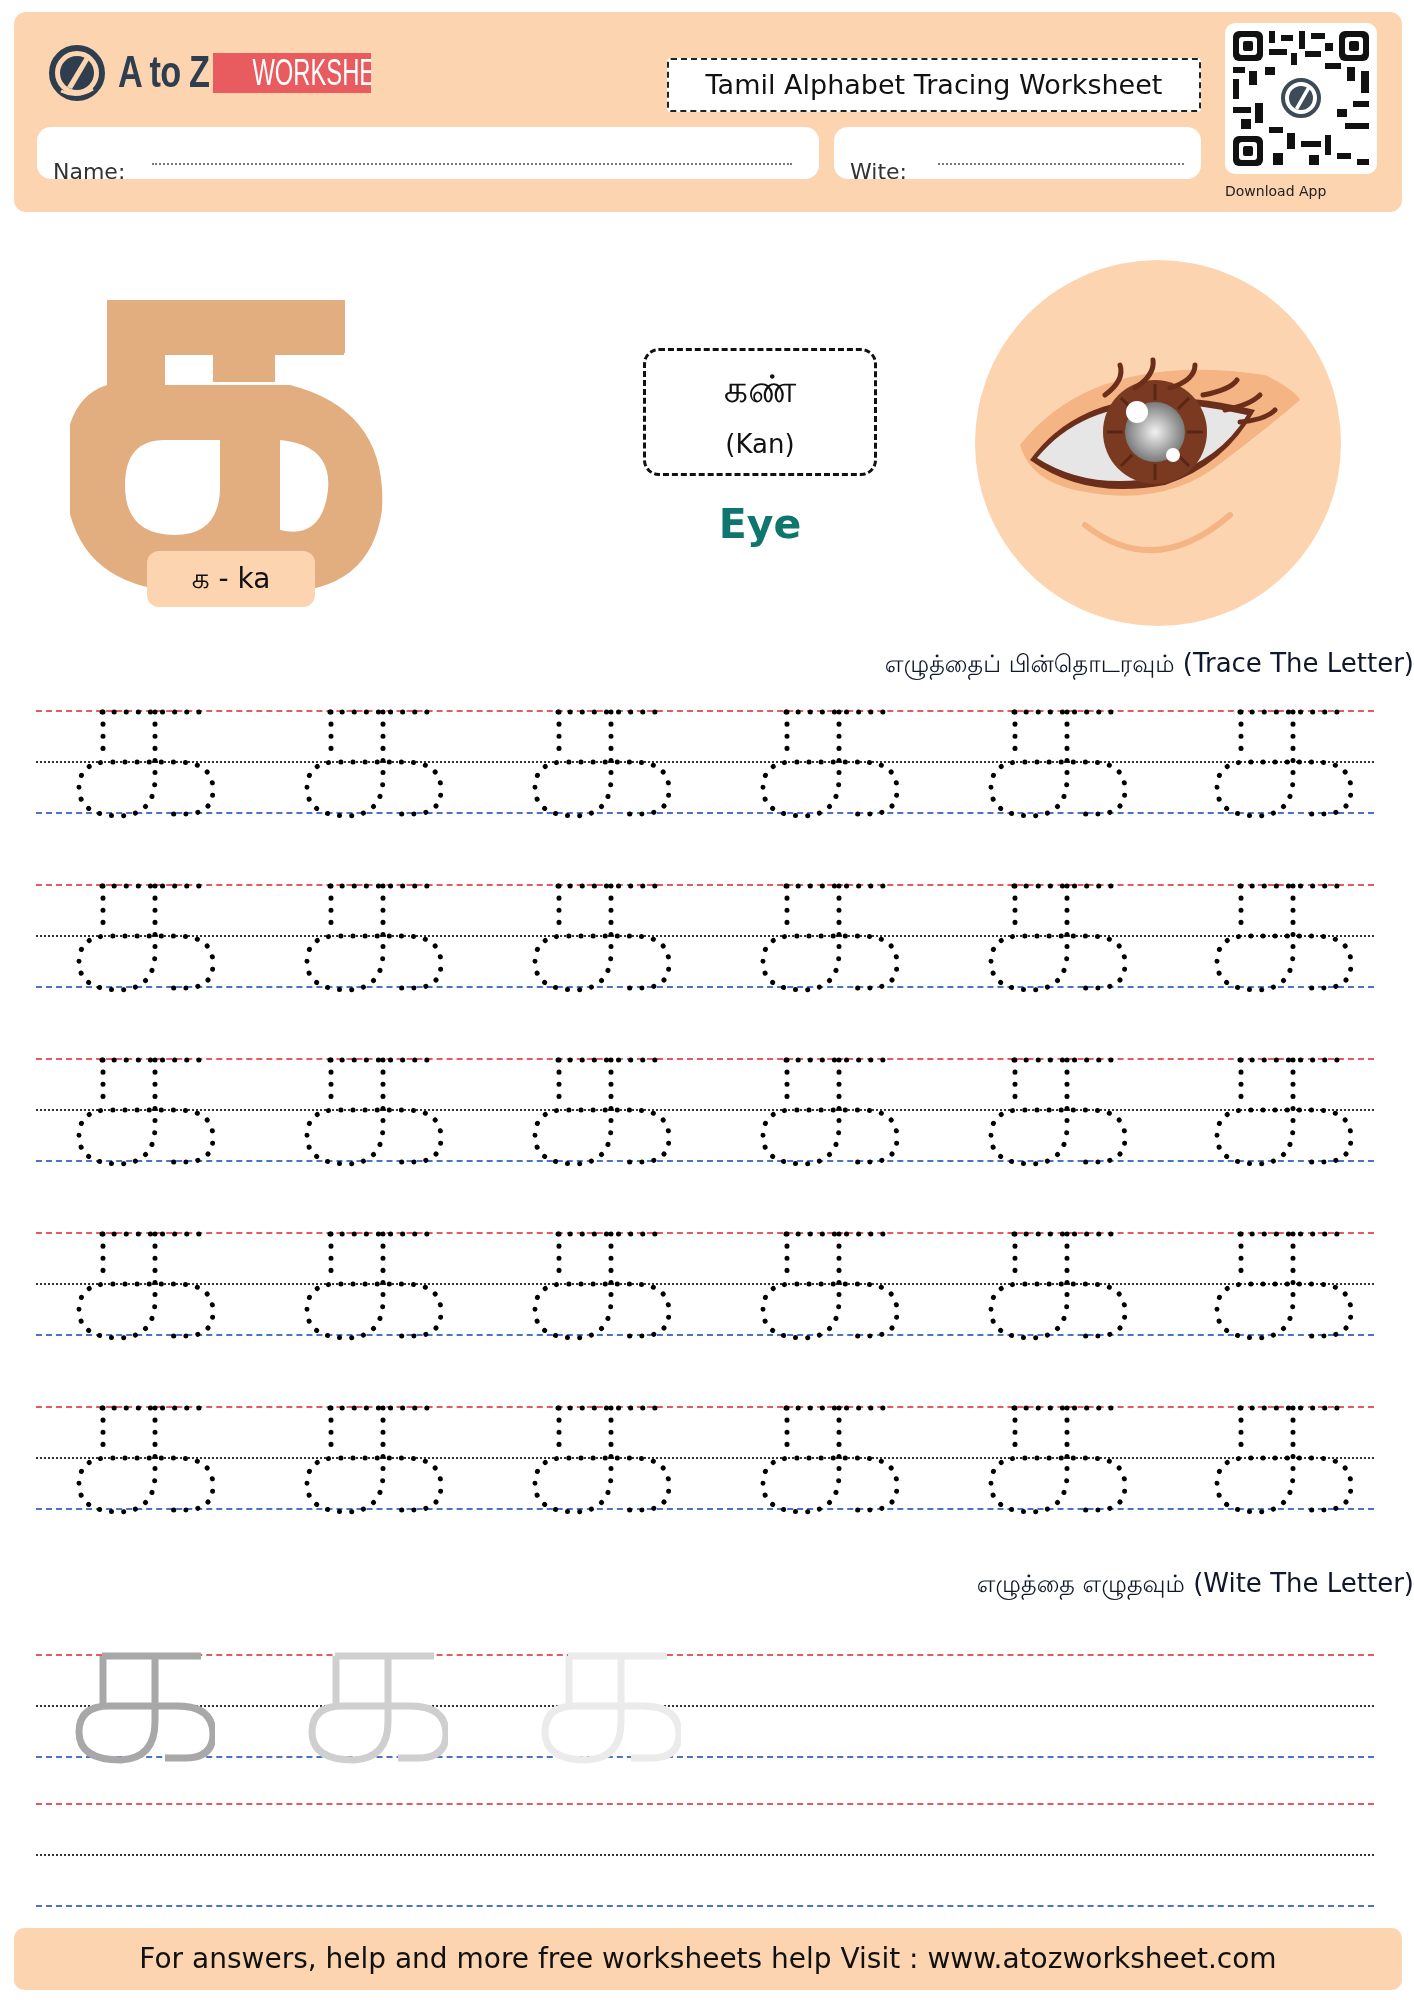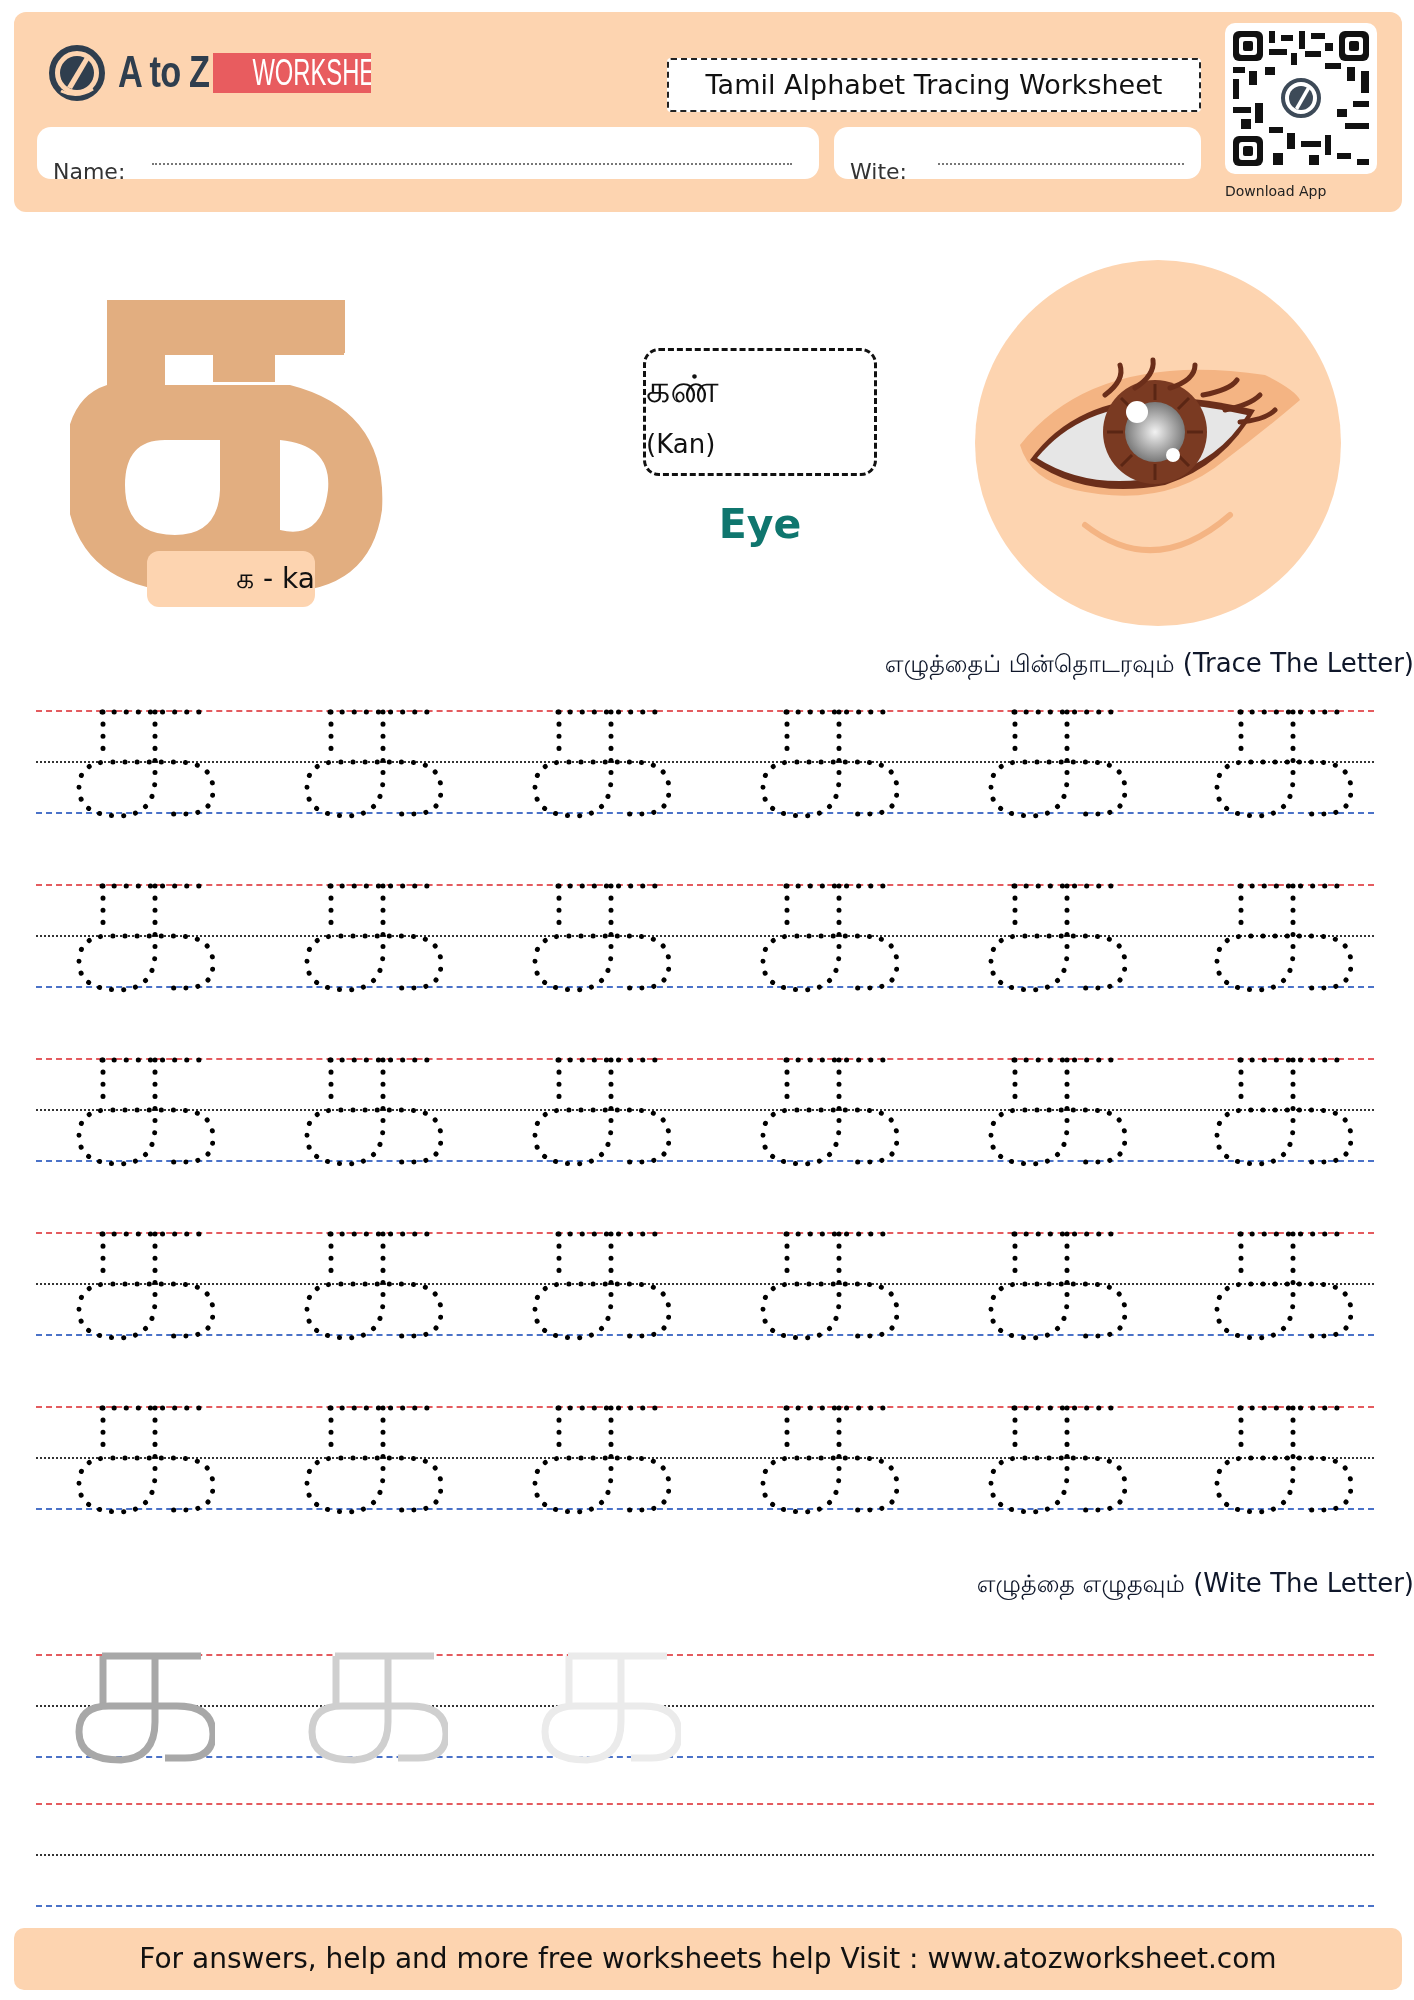--- a/index.html
+++ b/index.html
@@ -14,22 +14,22 @@
   .logo-badge span { display:inline-block; transform:scaleX(0.66); transform-origin:center; white-space:nowrap; }
   .title-box { left:667px; top:58px; width:534px; height:54px; border:2px dashed #222; border-radius:4px; background:#fff; box-sizing:border-box; font-size:27px; line-height:50px; text-align:center; color:#111; font-family:"DejaVu Sans", sans-serif; }
   .field-box { top:127px; height:52px; background:#fff; border-radius:14px; box-sizing:border-box; }
   .field-label { position:absolute; left:16px; top:12px; font-size:22px; color:#333;margin-top:20px; }
   .field-line { position:absolute; top:36px; height:0; border-bottom:2px dotted #777; }
   .qr-box { left:1225px; top:23px; width:152px; height:151px; background:#fff; border-radius:10px; }
   .qr-label { left:1225px; top:183px; width:152px; font-size:14px; color:#222; }
 
   
   .big-letter { left:70px; top:300px; width:320px; height:310px; }
-  .translit-pill { left:147px; top:551px; width:168px; height:56px; background:#fdd4b0; border-radius:12px; text-align:right; line-height:56px; font-size:28px; color:#111; }
-  .word-box { left:643px; top:348px; width:234px; height:128px; border:3px dashed #111; border-radius:16px; box-sizing:border-box; }
+  .translit-pill { left:147px; top:551px; width:168px; height:56px; background:#fdd4b0; border-radius:12px; text-align:center; line-height:56px; font-size:28px; color:#111; }
+  .word-box { left:643px; top:348px; width:234px; height:128px; border:3px dashed #111; border-radius:16px; box-sizing:border-box; text-align:center; }
   .word-tamil { position:absolute; left:0; right:0; top:16px; font-size:38px; color:#111; font-family:"DejaVu Serif", serif; }
   .word-roman { position:absolute; left:0; right:0; top:78px; font-size:26px; color:#111; }
   .word-english { left:643px; top:500px; width:234px; text-align:center; font-size:41px; color:#0f766e;font-weight:bold; }
   .eye-img { left:975px; top:260px; width:366px; height:366px; }
 
   .section-heading { left:0; width:1414px; text-align:right; font-size:26px; color:#0f172a; }
   .section-heading .ta { font-family:"DejaVu Serif", serif; font-size:24px; }
 
   
   .guide-row { left:36px; width:1338px; height:110px; }

